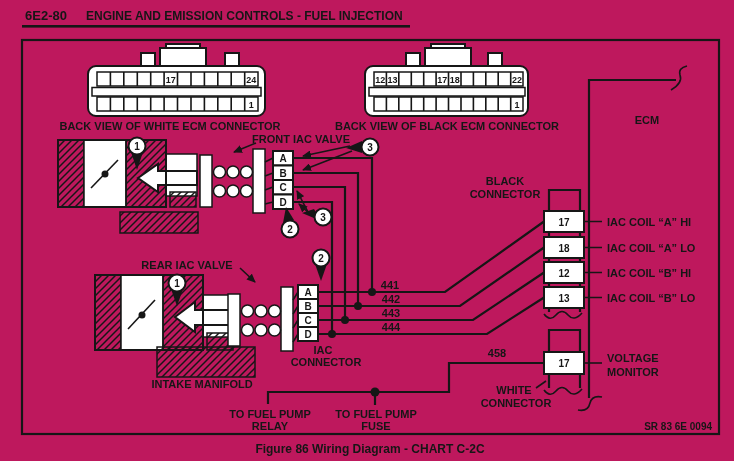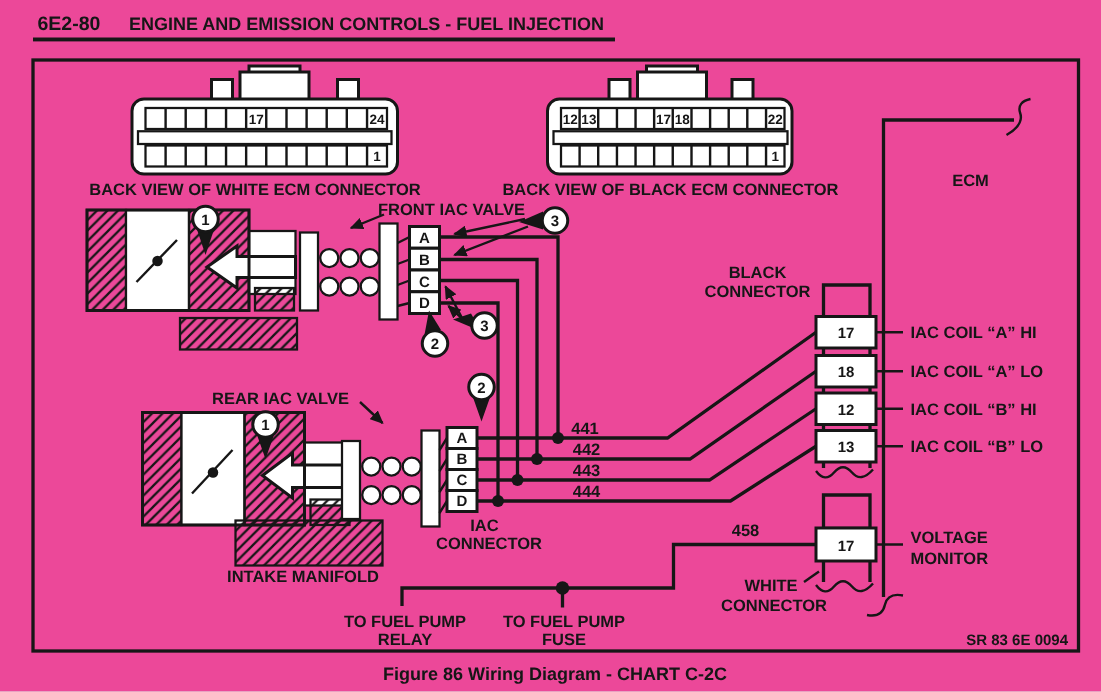--- a/index.html
+++ b/index.html
@@ -1,16 +1,16 @@
 <!DOCTYPE html>
 <html><head>
 <meta charset="utf-8">
 <style>
   html,body{margin:0;padding:0;background:#e8e8e4;}
-  .page{position:relative;width:734px;height:461px;background:#ec4899;overflow:hidden;
+  .page{position:relative;width:734px;height:461px;background:#be185d;overflow:hidden;
         font-family:"Liberation Sans",sans-serif;}
   svg{position:absolute;left:0;top:0;}
   text{font-family:"Liberation Sans",sans-serif;font-weight:bold;fill:#161616;}
   .t9{font-size:9px;}
   .t10{font-size:10px;}
   .t11{font-size:11px;}
   .t12{font-size:12px;}
   .t13{font-size:13px;}
   .mid{text-anchor:middle;}
   .end{text-anchor:end;}

